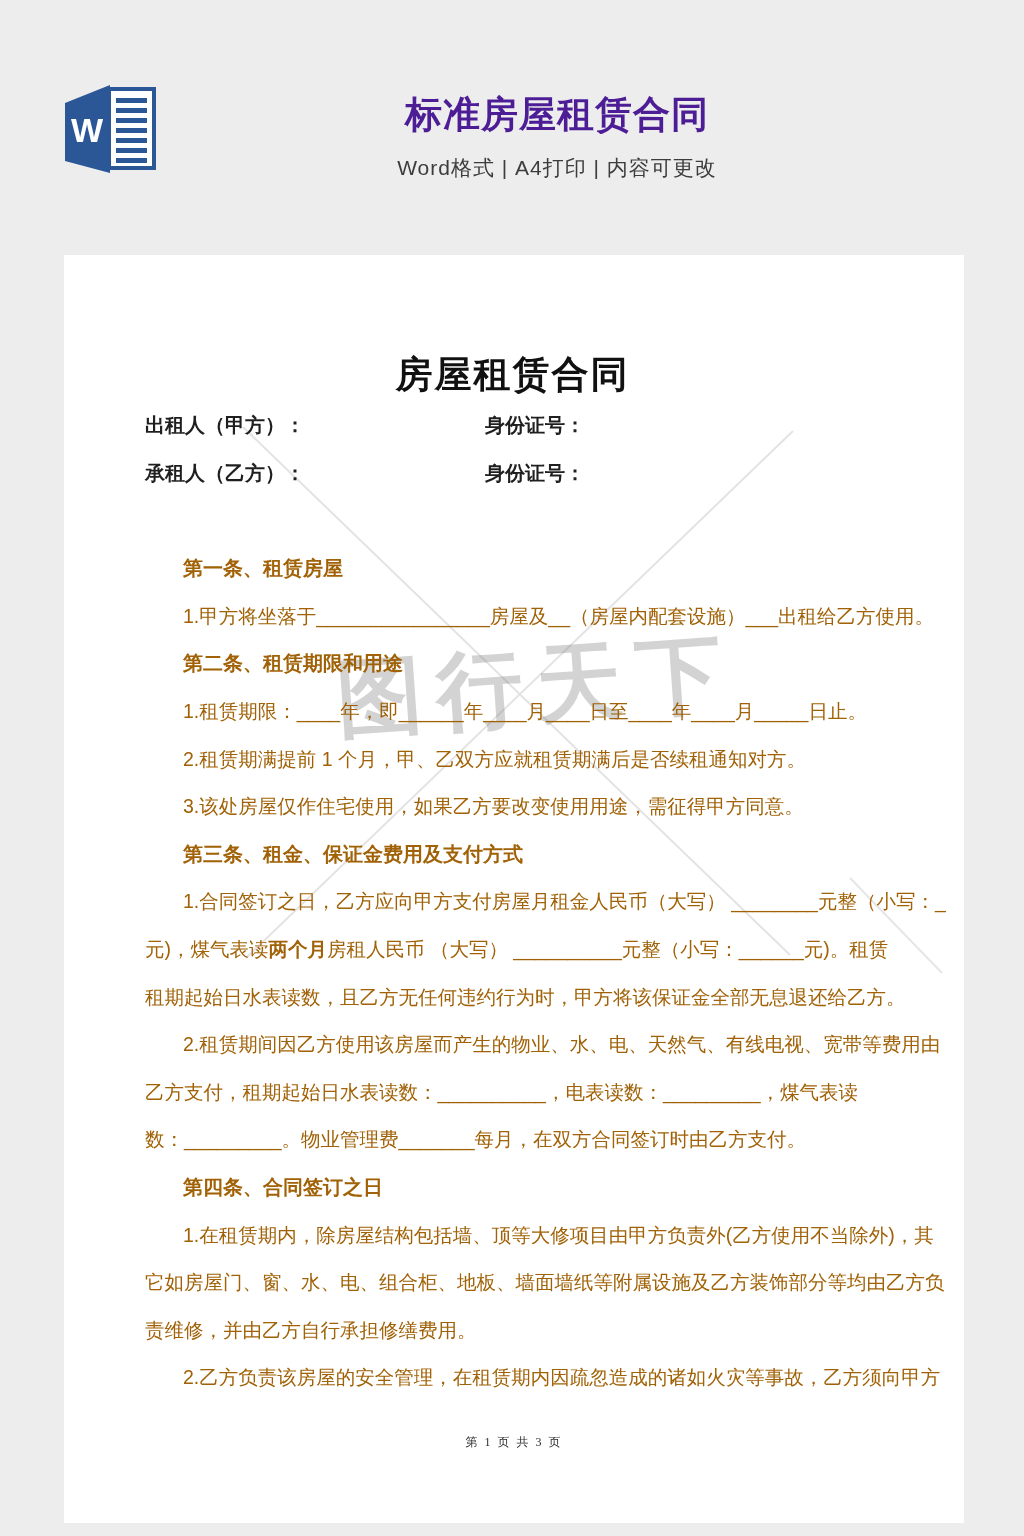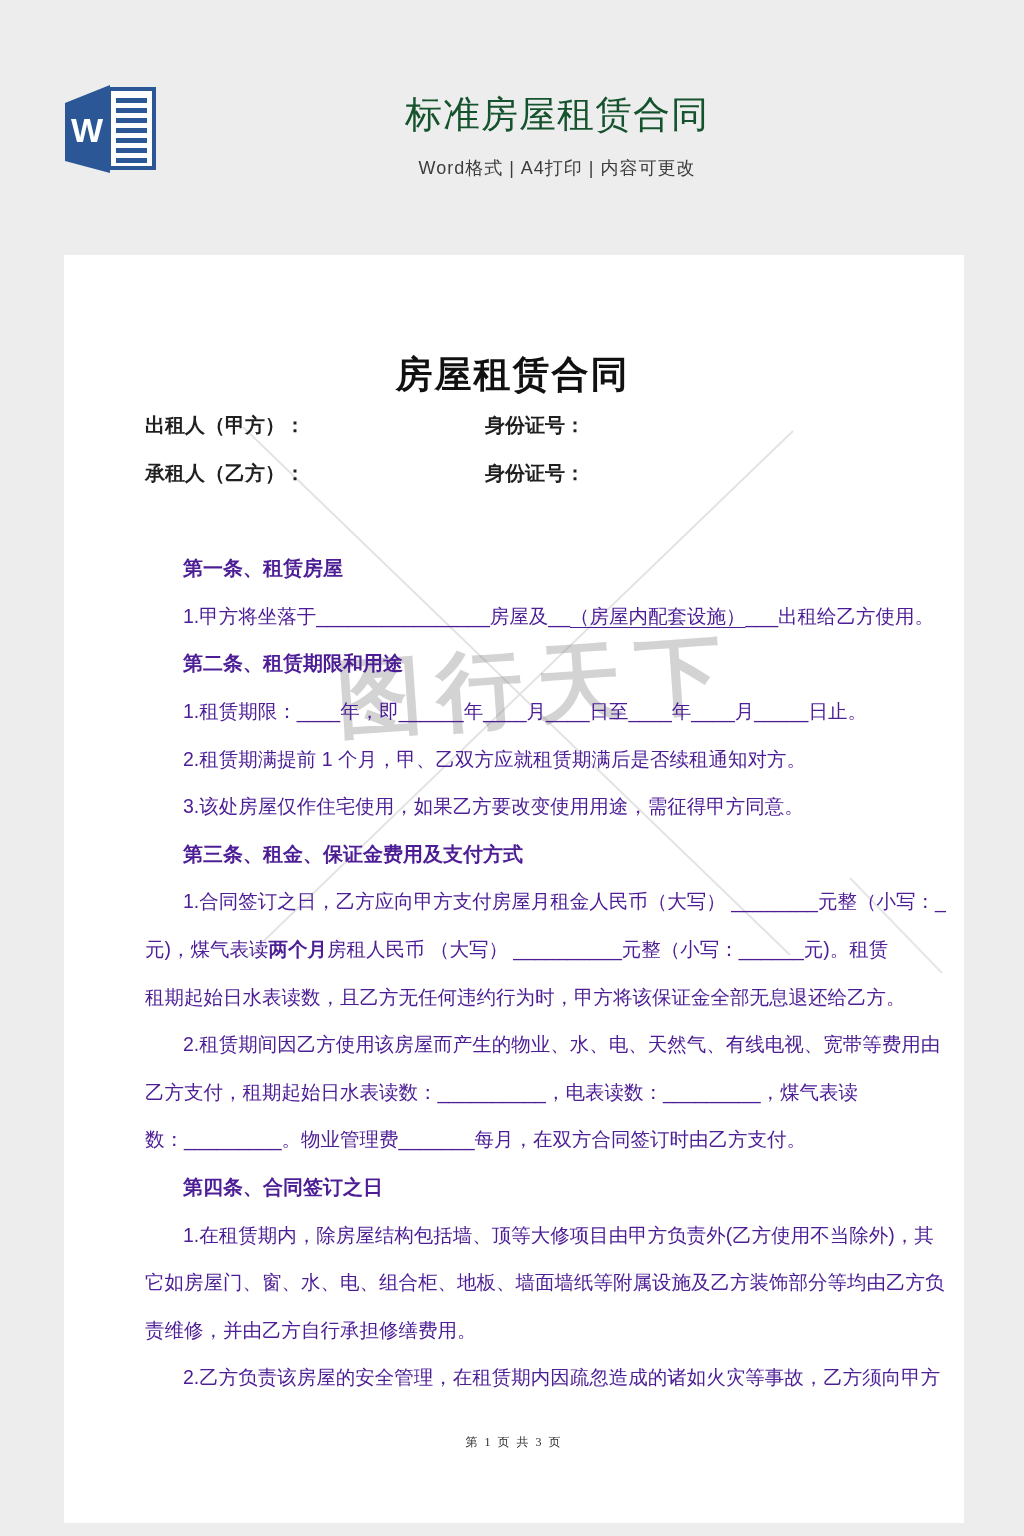--- a/index.html
+++ b/index.html
@@ -14,25 +14,25 @@
 
   
   .site-header { position:absolute; left:0; top:0; width:1024px; height:255px; }
   .word-icon { position:absolute; left:63px; top:84px; width:96px; height:90px; }
   .header-text {
     position:absolute; left:557px; top:96px;
     transform:translateX(-50%);
     text-align:center; white-space:nowrap;
   }
   .header-title {
-    color:#14532d; font-size:37px; line-height:38px;
-    font-weight:400; letter-spacing:1px;
+    color:#4c1d95; font-size:37px; line-height:38px;
+    font-weight:700; letter-spacing:1px;
   }
   .header-sub {
-    margin-top:21px; color:#3c3c3c; font-size:18px; line-height:26px;
+    margin-top:21px; color:#3c3c3c; font-size:21px; line-height:26px;
     letter-spacing:1px;
   }
 
   
   .page {
     position:absolute; left:64px; top:255px;
     width:900px; height:1268px;
     background:#ffffff;
   }
   .wm-lines { position:absolute; left:0; top:0; width:900px; height:1268px; pointer-events:none; }
@@ -57,26 +57,26 @@
   .party-row {
     height:48px; display:flex; align-items:center;
     font-size:20px; font-weight:700; white-space:pre;
   }
   .party-left { width:340px; }
 
   .spacer { height:48px; }
 
   .line {
     height:47.6px; display:flex; align-items:center;
-    font-size:19.5px; white-space:pre; color:#4c1d95;
+    font-size:19.5px; white-space:pre; color:#a16207;
   }
   .line.heading { font-weight:700; padding-left:38px; font-size:20px; }
   .line.indent  { padding-left:38px; }
   .seg-bold { font-weight:700; }
-  .seg-underline { text-decoration:underline; text-underline-offset:4px; }
+  .seg-underline { text-underline-offset:4px; }
 
   .page-footer {
     position:absolute; left:0; right:0; bottom:72px;
     text-align:center;
     font-family:"Liberation Serif", serif;
     font-size:12px; letter-spacing:2px; color:#2b2b2b;
   }
 </style>
 </head>
 <body>

